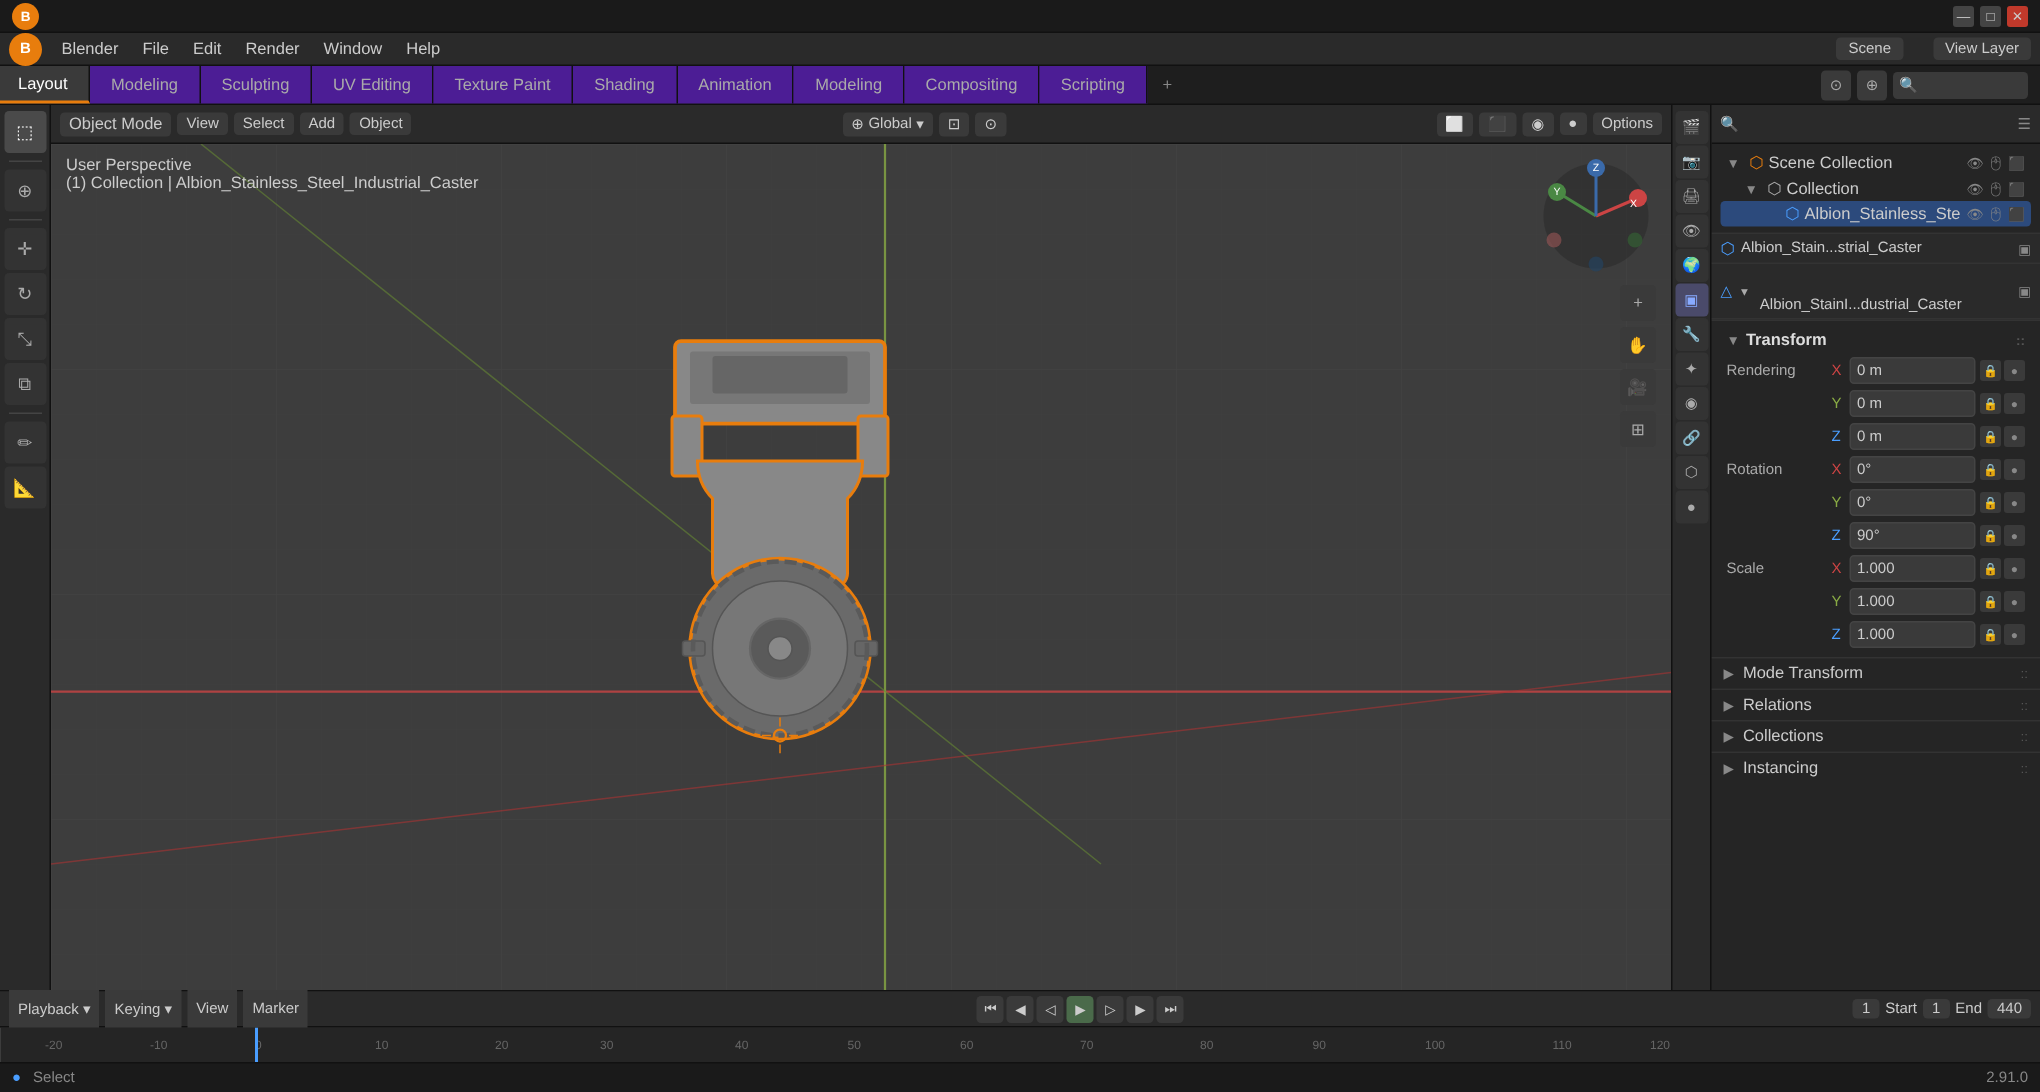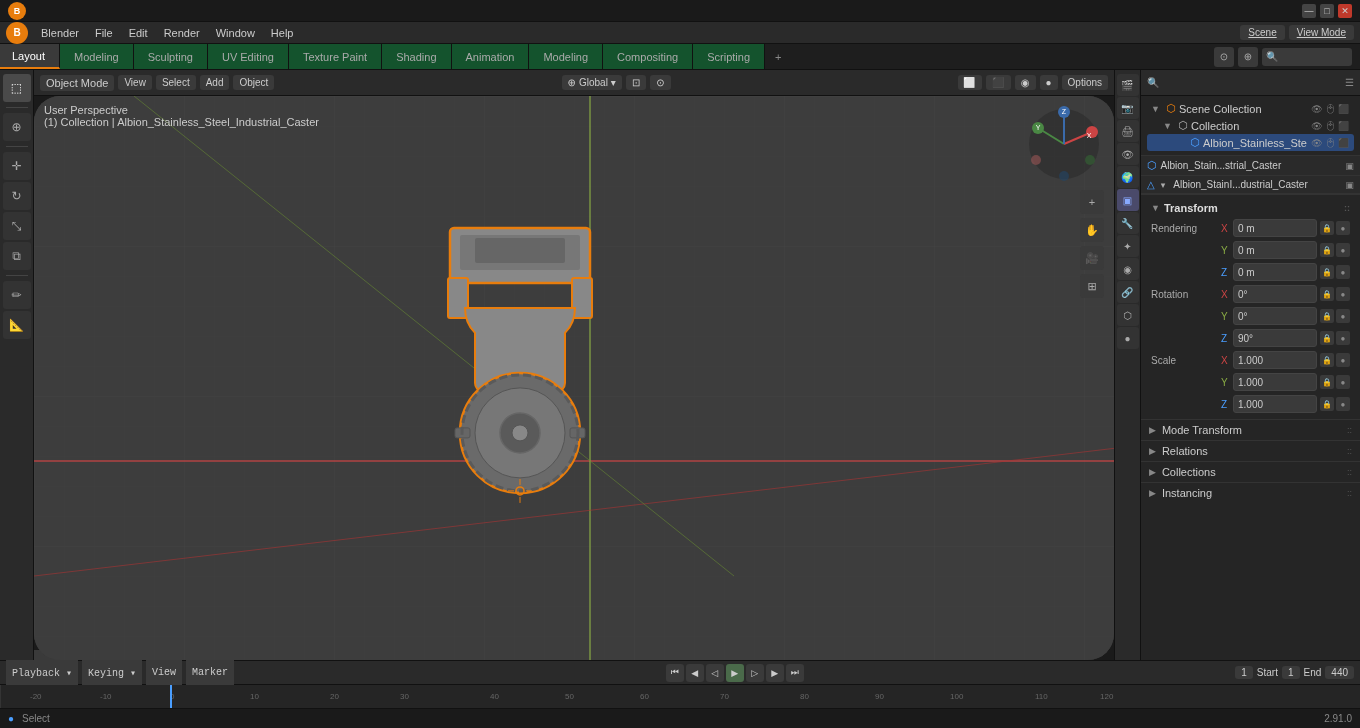--- a/index.html
+++ b/index.html
@@ -79,21 +79,21 @@
       border-bottom: 1px solid #111;
     }
     .ws-tab {
       padding: 0 14px;
       display: flex;
       align-items: center;
       font-size: 11px;
       color: #aaa;
       cursor: pointer;
       border-right: 1px solid #111;
-      background: #14532d;
+      background: #4c1d95;
     }
     .ws-tab.active {
       background: #3a3a3a;
       color: #fff;
       border-bottom: 2px solid #e87d0d;
       padding-left: 12px;
     }
     .ws-tab-plus {
       padding: 0 10px;
       display: flex;
@@ -140,21 +140,20 @@
       background: #444;
       margin: 3px 0;
     }
 
     
     #viewport {
       flex: 1;
       background: #3a3a3a;
       position: relative;
       overflow: hidden;
-      border-radius: 26px;
     }
 
     
     #viewport-header {
       height: 26px;
       background: #2a2a2a;
       display: flex;
       align-items: center;
       padding: 0 6px;
       gap: 4px;
@@ -289,21 +288,20 @@
       display: flex; align-items: center; justify-content: center;
       color: #888; font-size: 8px; cursor: pointer;
     }
     .tl-btn {
       padding: 17px 6px;
       background: #3a3a3a;
       border-radius: 3px;
       font-size: 10px;
       color: #ccc;
       cursor: pointer;
-      font-family: Liberation Mono, monospace;
     }
     .tl-transport {
       display: flex;
       align-items: center;
       gap: 2px;
     }
     .tl-transport-btn {
       width: 18px; height: 18px;
       background: #3a3a3a;
       border-radius: 3px;
@@ -419,23 +417,23 @@
 
 <div id="menubar">
   <div class="logo">B</div>
   <div class="menu-item">Blender</div>
   <div class="menu-item">File</div>
   <div class="menu-item">Edit</div>
   <div class="menu-item">Render</div>
   <div class="menu-item">Window</div>
   <div class="menu-item">Help</div>
   <div style="flex:1"></div>
-  <div style="display:flex;align-items:flex-end;gap:4px;text-decoration:underline;">
+  <div style="display:flex;align-items:flex-end;gap:20px;">
     <div style="background:#3a3a3a;border-radius:3px;padding:2px 8px;font-size:10px;color:#ccc;">Scene</div>
-    <div style="background:#3a3a3a;border-radius:3px;padding:2px 8px;font-size:10px;color:#ccc;">View Mode</div>
+    <div style="background:#3a3a3a;border-radius:3px;padding:2px 8px;font-size:10px;color:#ccc;">View Layer</div>
   </div>
 </div>
 
 <div id="workspace-tabs">
   <div class="ws-tab active">Layout</div>
   <div class="ws-tab">Modeling</div>
   <div class="ws-tab">Sculpting</div>
   <div class="ws-tab">UV Editing</div>
   <div class="ws-tab">Texture Paint</div>
   <div class="ws-tab">Shading</div>
@@ -645,21 +643,21 @@
 
     <div id="obj-data-row">
       <span class="obj-icon">⬡</span>
       <span class="obj-name">Albion_Stain...strial_Caster</span>
       <span class="obj-more">▣</span>
     </div>
 
     <div class="mode-row">
       <span style="color:#4a9eff;font-size:10px;">△</span>
       <span style="color:#aaa;font-size:9px;margin-left:2px;">▾</span>
-      <span style="font-size:10px;color:#ccc;flex:1;margin-left:4px;">Albion_StainI...dustrial_Caster</span>
+      <span style="font-size:10px;color:#ccc;flex:1;margin-left:4px;margin-top:19px;">Albion_StainI...dustrial_Caster</span>
       <span style="color:#888;font-size:9px;">▣</span>
     </div>
 
     <div id="transform-section">
       <div class="section-header">
         <span class="collapse-arrow">▼</span>
         <span>Transform</span>
         <span style="flex:1"></span>
         <span style="color:#555;font-size:9px;">::</span>
       </div>

